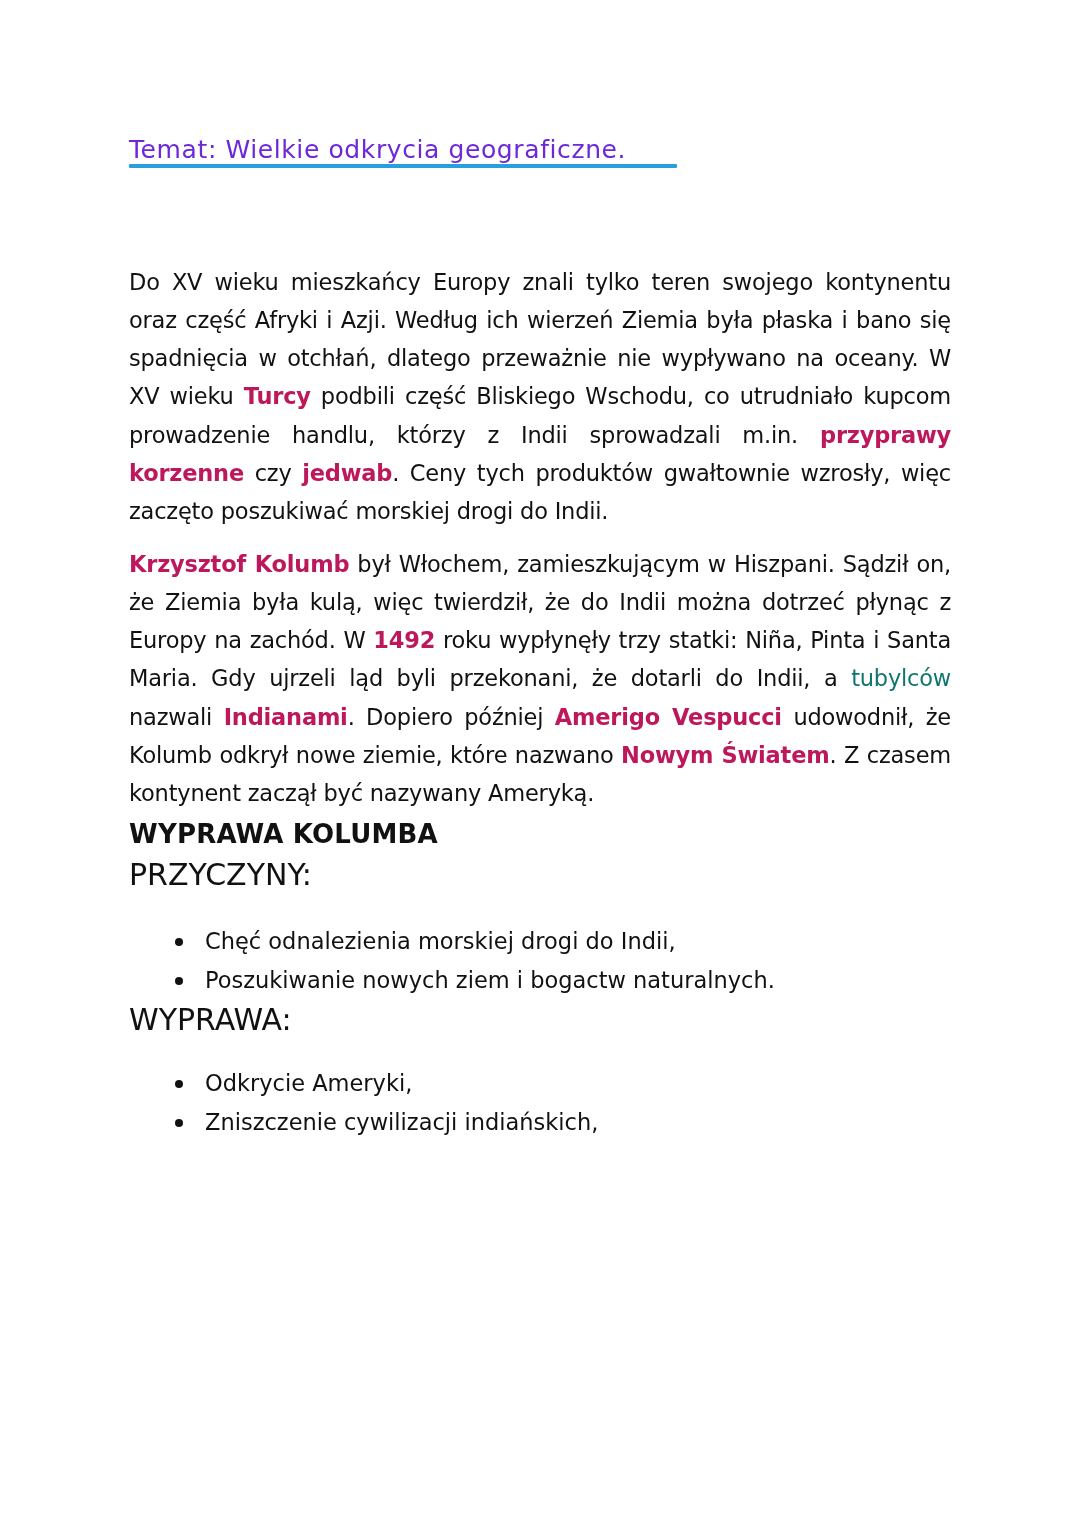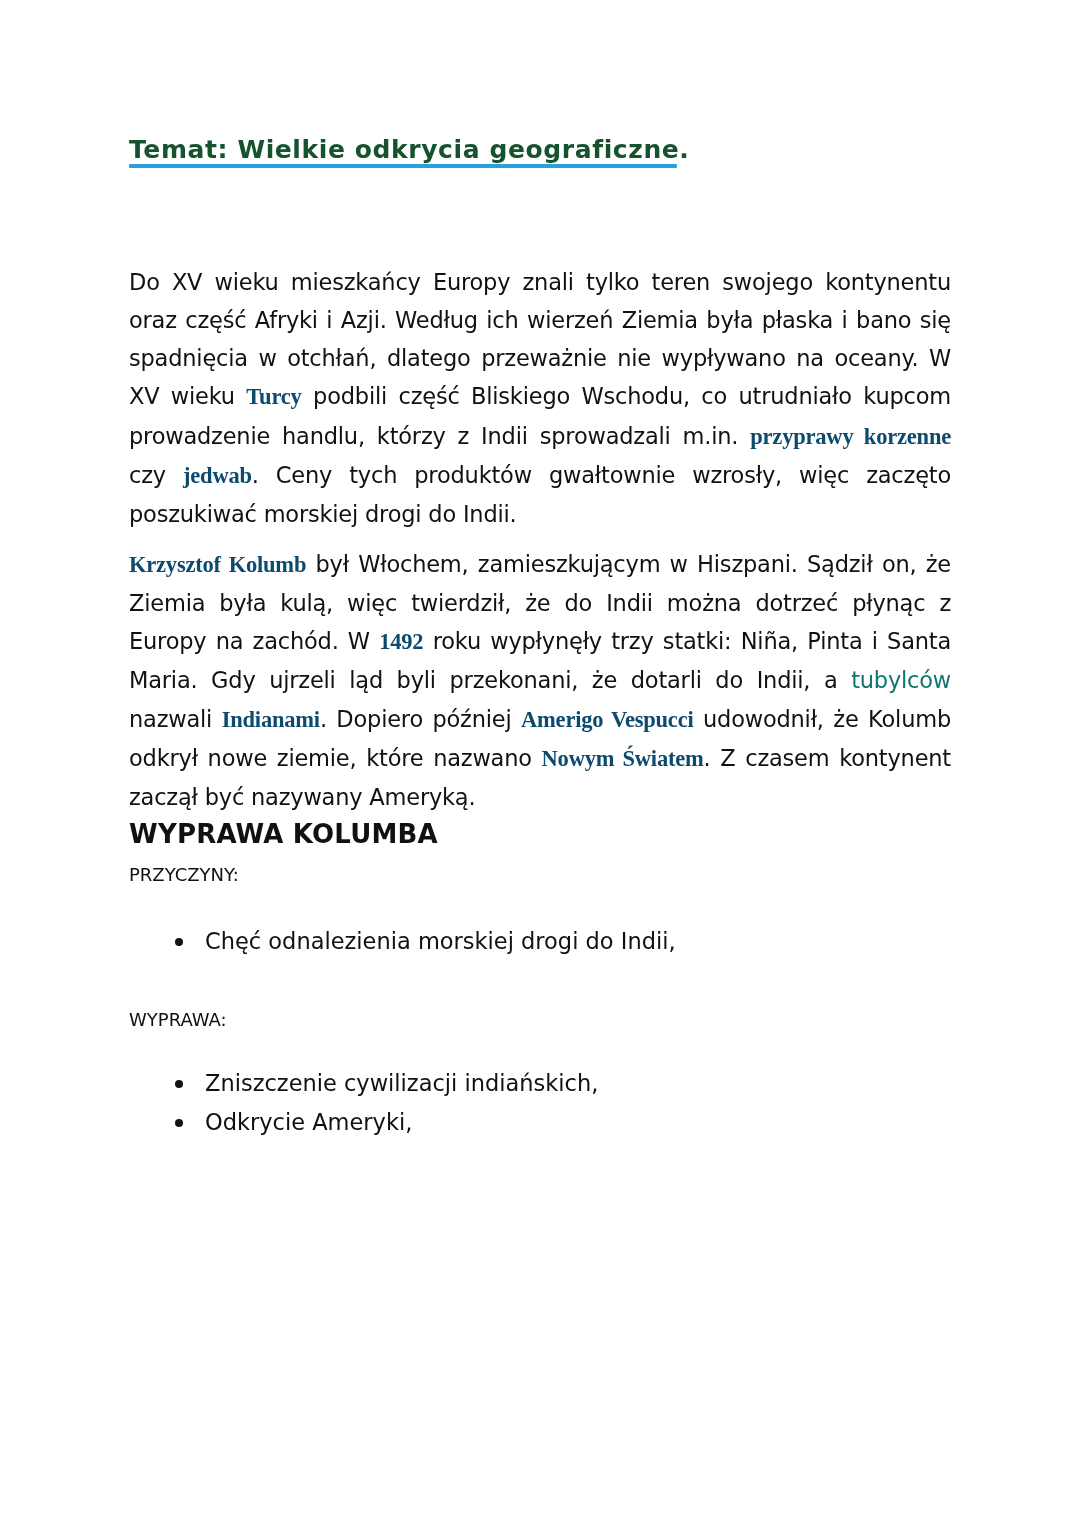--- a/index.html
+++ b/index.html
@@ -19,24 +19,24 @@
       position: absolute;
       left: 129px;
       top: 0;
       width: 822px;
     }
     .title {
       position: absolute;
       top: 132px;
       left: 0;
       font-family: "DejaVu Sans", sans-serif;
-      font-weight: bold;
+      font-weight: normal;
       font-size: 25px;
       letter-spacing: 0.6px;
-      color: #14532d;
+      color: #6d28d9;
       white-space: nowrap;
       line-height: 36px;
     }
     .title-underline {
       position: absolute;
       left: 0;
       top: 164px;
       width: 548px;
       height: 4px;
       background: #27a0dc;
@@ -48,40 +48,39 @@
       width: 822px;
       font-size: 22.5px;
       line-height: 38.3px;
       text-align: justify;
       text-align-last: left;
       letter-spacing: -0.2px;
     }
     .para-1 { top: 240px; }
     .para-2 { top: 522px; }
     .hl-blue {
-      color: #0c4a6e;
+      color: #be185d;
       font-weight: bold;
-      font-family: Liberation Serif, serif;
     }
     .hl-red {
       color: #0f766e;
     }
     .section-head {
       position: absolute;
       left: 0;
       top: 816px;
       font-weight: bold;
       font-size: 26px;
       line-height: 36px;
       letter-spacing: 0.2px;
     }
     .label {
       position: absolute;
       left: 0;
-      font-size: 18px;
+      font-size: 30px;
       line-height: 36px;
     }
     .label-causes { top: 857px; }
     .label-effects { top: 1002px; }
     ul.bullets {
       position: absolute;
       left: 34px;
       margin: 12px;
       padding: 0;
       list-style: none;
@@ -115,21 +114,22 @@
 
   <p class="para para-1"><span>Do XV wieku mieszkańcy Europy znali tylko teren swojego kontynentu oraz część Afryki i Azji. Według ich wierzeń Ziemia była płaska i bano się spadnięcia w otchłań, dlatego przeważnie nie wypływano na oceany. W XV wieku </span><span class="hl-blue">Turcy</span><span> podbili część Bliskiego Wschodu, co utrudniało kupcom prowadzenie handlu, którzy z Indii sprowadzali m.in. </span><span class="hl-blue">przyprawy korzenne</span><span> czy </span><span class="hl-blue">jedwab</span><span>. Ceny tych produktów gwałtownie wzrosły, więc zaczęto poszukiwać morskiej drogi do Indii.</span></p>
 
   <p class="para para-2"><span class="hl-blue">Krzysztof Kolumb</span><span> był Włochem, zamieszkującym w Hiszpani. Sądził on, że Ziemia była kulą, więc twierdził, że do Indii można dotrzeć płynąc z Europy na zachód. W </span><span class="hl-blue">1492</span><span> roku wypłynęły trzy statki: Niña, Pinta i Santa Maria. Gdy ujrzeli ląd byli przekonani, że dotarli do Indii, a </span><span class="hl-red">tubylców</span><span> nazwali </span><span class="hl-blue">Indianami</span><span>. Dopiero później </span><span class="hl-blue">Amerigo Vespucci</span><span> udowodnił, że Kolumb odkrył nowe ziemie, które nazwano </span><span class="hl-blue">Nowym Światem</span><span>. Z czasem kontynent zaczął być nazywany Ameryką.</span></p>
 
   <div class="section-head">WYPRAWA KOLUMBA</div>
 
   <div class="label label-causes">PRZYCZYNY:</div>
   <ul class="bullets bullets-causes">
     <li><span class="bullet"></span><span>Chęć odnalezienia morskiej drogi do Indii,</span></li>
+    <li><span class="bullet"></span><span>Poszukiwanie nowych ziem i bogactw naturalnych.</span></li>
   </ul>
 
   <div class="label label-effects">WYPRAWA:</div>
   <ul class="bullets bullets-effects">
+    <li><span class="bullet"></span><span>Odkrycie Ameryki,</span></li>
     <li><span class="bullet"></span><span>Zniszczenie cywilizacji indiańskich,</span></li>
-    <li><span class="bullet"></span><span>Odkrycie Ameryki,</span></li>
   </ul>
 
 </div>
 
 </body></html>

